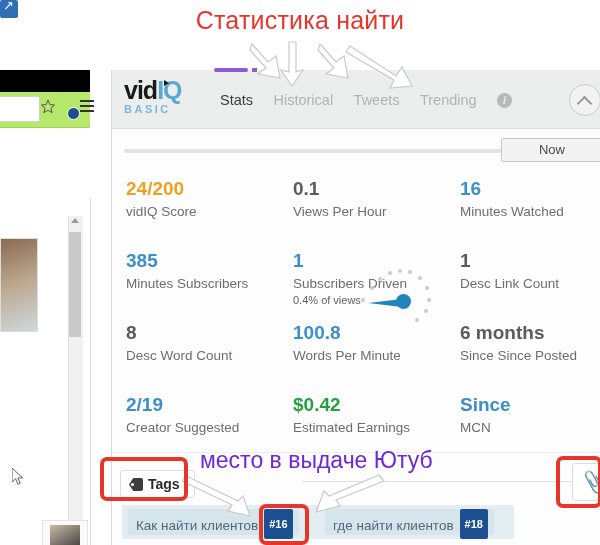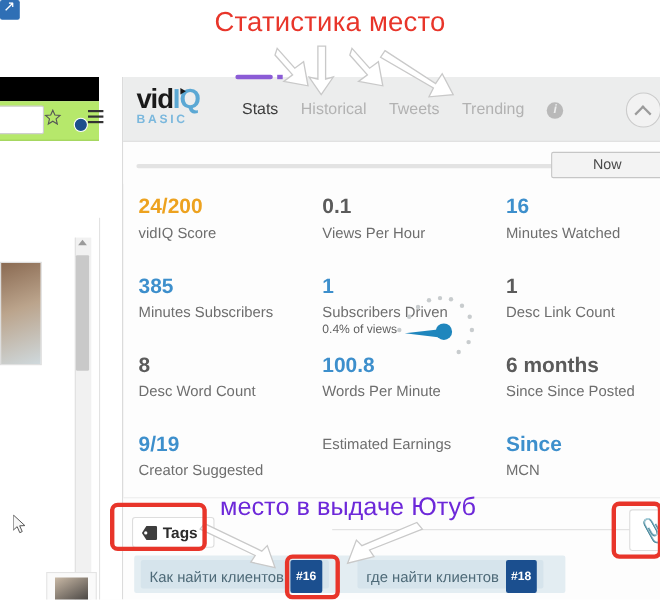--- a/index.html
+++ b/index.html
@@ -222,24 +222,25 @@
         <div class="stat-label">Words Per Minute</div>
       </div>
       <div class="stat-cell">
         <div class="stat-value v-gray">6 months</div>
         <div class="stat-label">Since Since Posted</div>
       </div>
     </div>
 
     <div class="stat-row">
       <div class="stat-cell">
-        <div class="stat-value v-blue">9/19</div>
+        <div class="stat-value v-blue">2/19</div>
         <div class="stat-label">Creator Suggested</div>
       </div>
       <div class="stat-cell">
+        <div class="stat-value v-green">$0.42</div>
         <div class="stat-label">Estimated Earnings</div>
       </div>
       <div class="stat-cell">
         <div class="stat-value v-blue">Since</div>
         <div class="stat-label">MCN</div>
       </div>
     </div>
   </div>
 
   <div id="spinner">
@@ -270,21 +271,21 @@
       <div class="chip" id="chip1">
         <span>Как найти клиентов</span><span class="rank">#16</span>
       </div>
       <div class="chip" id="chip2">
         <span>где найти клиентов</span><span class="rank">#18</span>
       </div>
     </div>
   </div>
 </div>
 
-<div id="annot-title">Статистика место</div>
+<div id="annot-title">Статистика найти</div>
 <div id="annot-subtitle">место в выдаче Ютуб</div>
 
 <svg class="arrows" viewBox="0 0 600 545">
   <g fill="#ffffff" stroke="#c9c9c9" stroke-width="1.2">
 
     <path d="M252 44 L268 62 L276 56 L280 78 L258 74 L266 68 L250 50 Z"></path>
 
     <path d="M289 42 L296 42 L296 72 L303 70 L292 86 L281 70 L289 72 Z"></path>
 
     <path d="M320 44 L336 62 L344 56 L348 78 L326 74 L334 68 L318 50 Z"></path>

